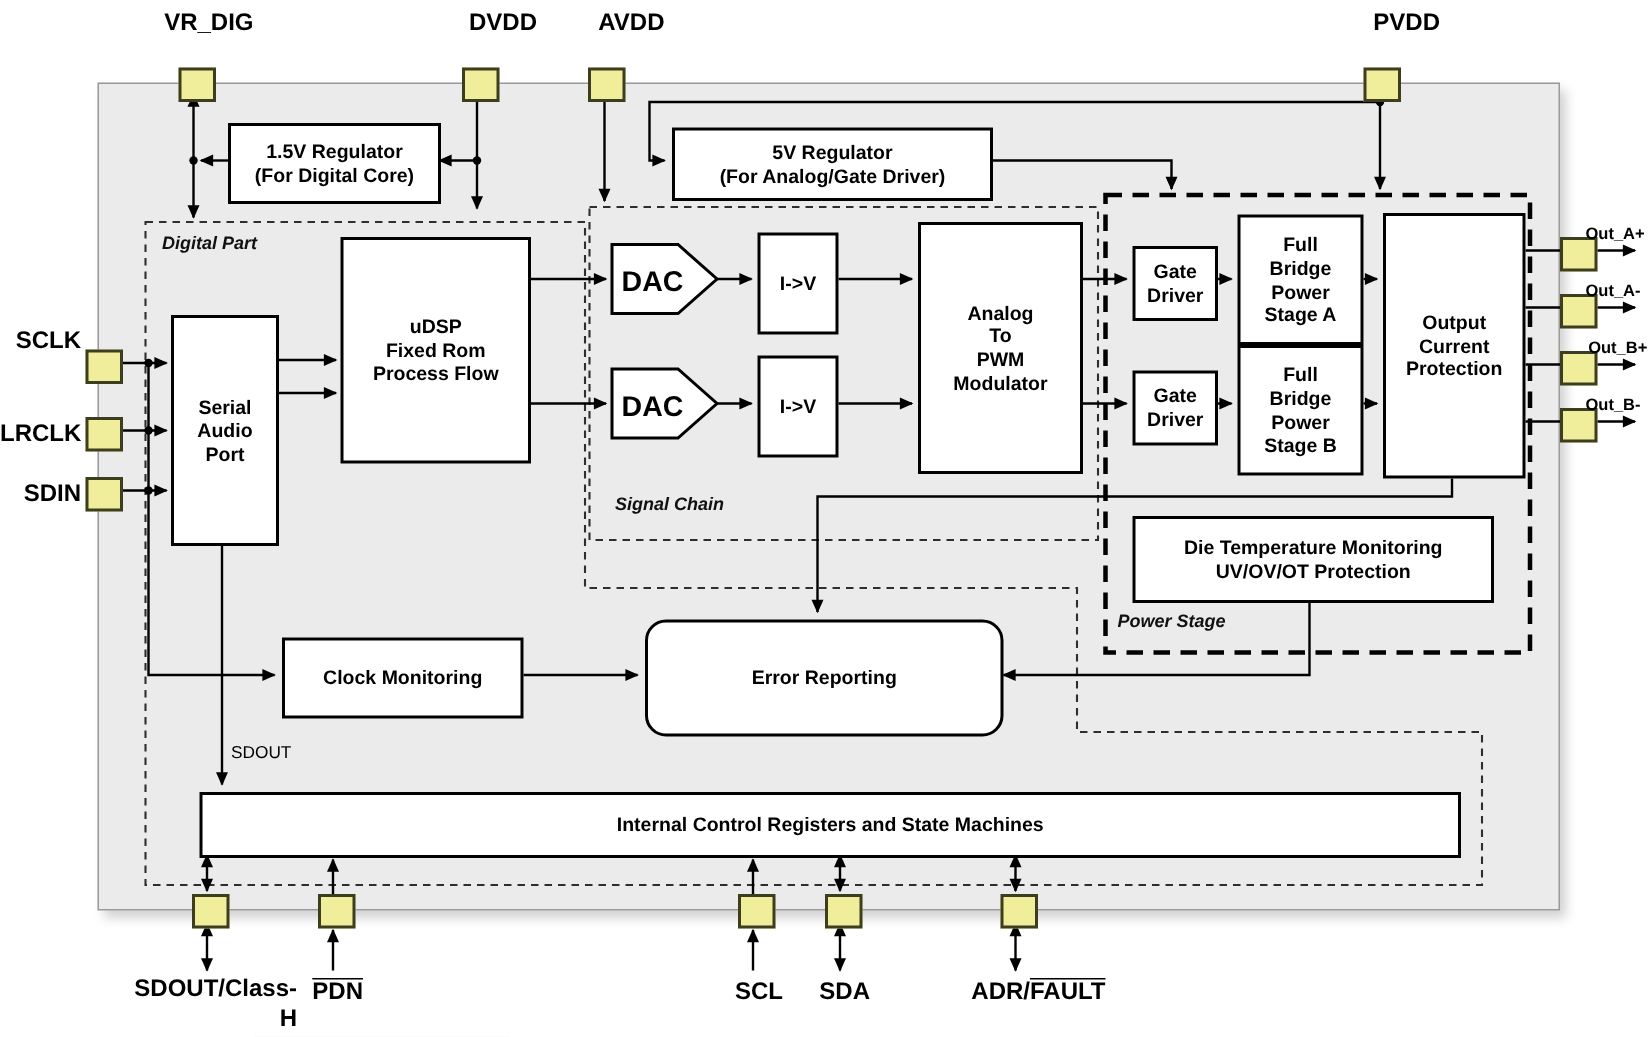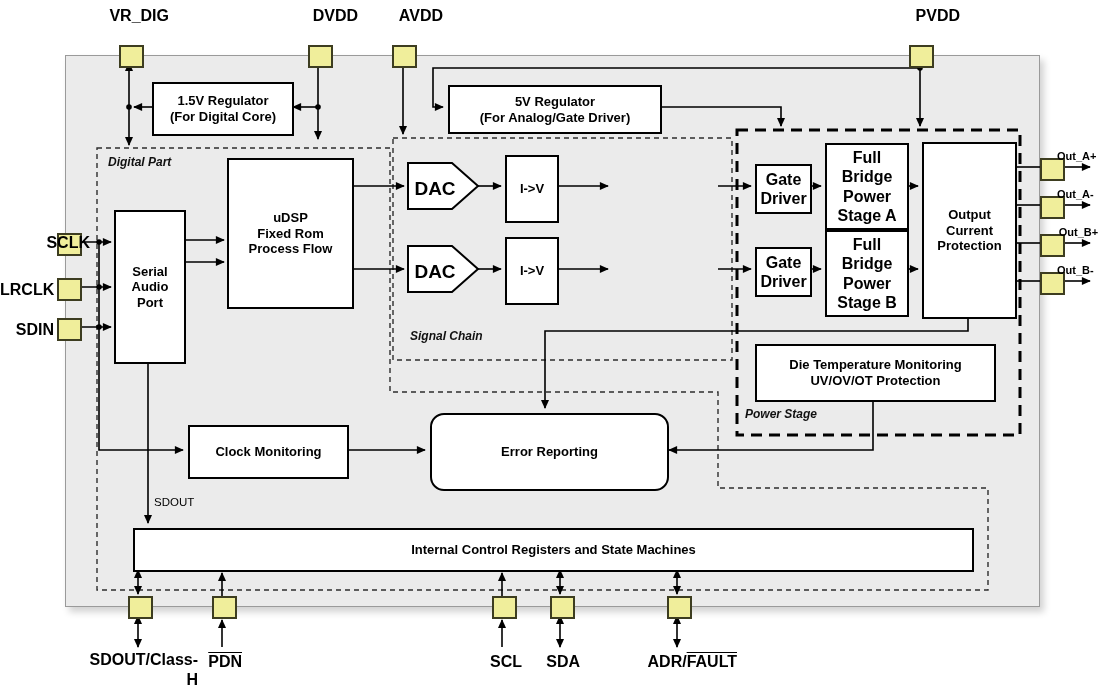--- a/index.html
+++ b/index.html
@@ -5,21 +5,21 @@
   html,body{margin:0;padding:0;background:#fff;}
   body{font-family:"Liberation Sans","DejaVu Sans",sans-serif;color:#000;}
   .stage{position:relative;width:1100px;height:691px;background:#fff;overflow:hidden;}
   .chip{position:absolute;left:65px;top:55px;width:973px;height:550px;background:var(--chip-fill,#ebebeb);border:1.5px solid var(--chip-border,#9a9a9a);box-shadow:4px 5px 7px rgba(0,0,0,.18);}
   svg.wires{position:absolute;left:0;top:0;width:1100px;height:691px;}
   .wire{stroke:var(--line,#000);stroke-width:1.6;fill:none;}
   .dash{stroke:#2e2e2e;stroke-width:1.4;fill:none;stroke-dasharray:5 4;}
   .dash-thick{stroke:#000;stroke-width:3;fill:none;stroke-dasharray:11 7;}
   .shape{fill:var(--block-fill,#fff);stroke:var(--block-border,#000);stroke-width:2;}
   .dot{fill:#000;stroke:none;}
-  .block{position:absolute;background:var(--block-fill,#fff);border:2px solid var(--block-border,#000);display:flex;align-items:center;justify-content:center;text-align:center;font-weight:bold;font-size:16px;line-height:1.2;white-space:pre-line;}
+  .block{position:absolute;background:var(--block-fill,#fff);border:2px solid var(--block-border,#000);display:flex;align-items:center;justify-content:center;text-align:center;font-weight:bold;font-size:13px;line-height:1.2;white-space:pre-line;}
   .fs13{font-size:13px;}
   .pin{position:absolute;width:21px;height:19px;background:var(--pin-fill,#f0ee9b);border:2px solid var(--pin-border,#3d3d20);}
   .lbl{position:absolute;font-weight:bold;font-size:16px;text-align:right;white-space:pre-line;line-height:1.25;}
   .out-lbl{position:absolute;font-weight:bold;font-size:11px;text-align:left;}
   .region-lbl{position:absolute;font-weight:bold;font-style:italic;font-size:12px;color:#111;}
   .net-lbl{position:absolute;font-size:11.5px;}
   .dac-lbl{position:absolute;font-weight:bold;font-size:19px;width:50px;text-align:center;}
   .ov{text-decoration:overline;}
 </style>
 </head>
@@ -127,20 +127,24 @@
   <div class="block fs13" style="left:114px;top:210px;width:68px;height:150px;">Serial
 Audio
 Port</div>
   <div class="block fs13" style="left:227px;top:158px;width:123px;height:147px;">uDSP
 Fixed Rom
 Process Flow</div>
   <div class="dac-lbl" style="left:410px;top:178px;">DAC</div>
   <div class="dac-lbl" style="left:410px;top:261px;">DAC</div>
   <div class="block fs13" style="left:505px;top:155px;width:50px;height:64px;">I-&gt;V</div>
   <div class="block fs13" style="left:505px;top:237px;width:50px;height:64px;">I-&gt;V</div>
+  <div class="block fs13" style="left:612px;top:148px;width:106px;height:164px;">Analog
+To
+PWM
+Modulator</div>
   <div class="block" style="left:755px;top:164px;width:53px;height:46px;">Gate
 Driver</div>
   <div class="block" style="left:755px;top:247px;width:53px;height:46px;">Gate
 Driver</div>
   <div class="block" style="left:825px;top:143px;width:80px;height:83px;">Full
 Bridge
 Power
 Stage A</div>
   <div class="block" style="left:825px;top:230px;width:80px;height:83px;">Full
 Bridge
@@ -165,21 +169,21 @@
   <div class="pin" style="left:392px;top:45px;"></div>
   <div class="pin" style="left:909px;top:45px;"></div>
   <div class="lbl" style="left:89px;top:6px;width:80px;">VR_DIG</div>
   <div class="lbl" style="left:278px;top:6px;width:80px;">DVDD</div>
   <div class="lbl" style="left:363px;top:6px;width:80px;">AVDD</div>
   <div class="lbl" style="left:880px;top:6px;width:80px;">PVDD</div>
 
   <div class="pin" style="left:57px;top:233px;"></div>
   <div class="pin" style="left:57px;top:278px;"></div>
   <div class="pin" style="left:57px;top:318px;"></div>
-  <div class="lbl" style="left:0px;top:233px;width:54px;padding-left:36px;">SCLK</div>
+  <div class="lbl" style="left:0px;top:218px;width:54px;">SCLK</div>
   <div class="lbl" style="left:0px;top:280px;width:54px;">LRCLK</div>
   <div class="lbl" style="left:0px;top:320px;width:54px;">SDIN</div>
 
   <div class="pin" style="left:1040px;top:158px;"></div>
   <div class="pin" style="left:1040px;top:196px;"></div>
   <div class="pin" style="left:1040px;top:234px;"></div>
   <div class="pin" style="left:1040px;top:272px;"></div>
   <div class="out-lbl" style="left:1057px;top:150px;width:43px;">Out_A+</div>
   <div class="out-lbl" style="left:1057px;top:188px;width:43px;">Out_A-</div>
   <div class="out-lbl" style="left:1057px;top:226px;width:43px;text-align:center;">Out_B+</div>

